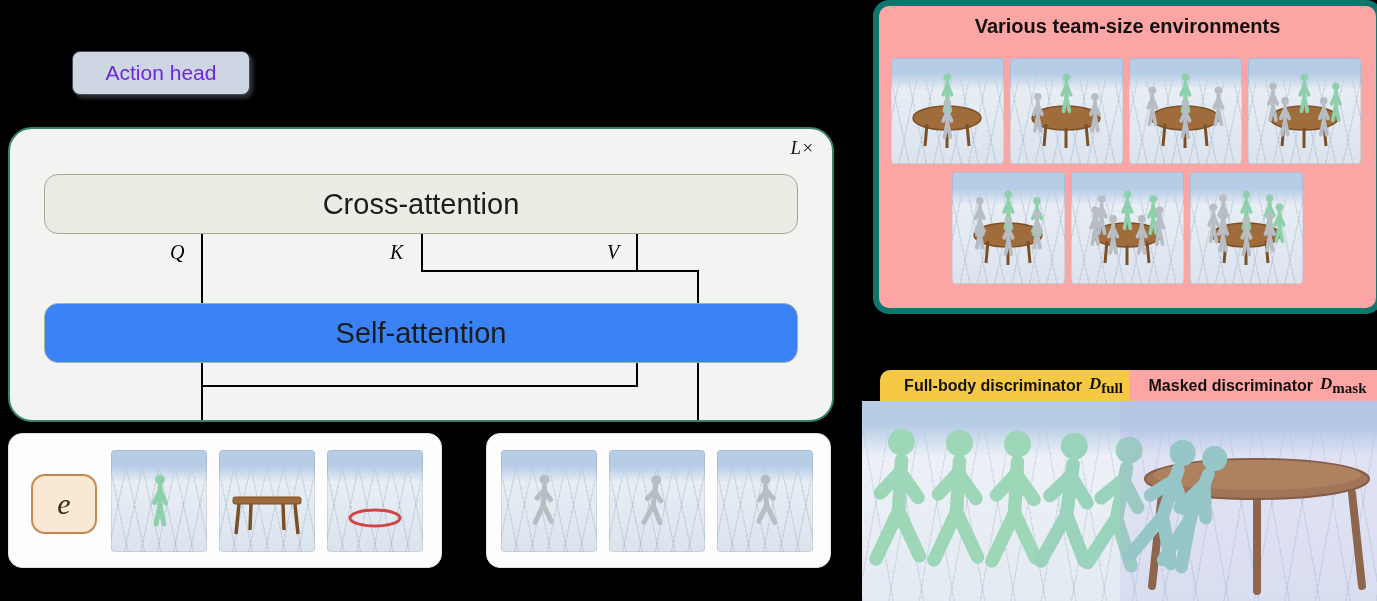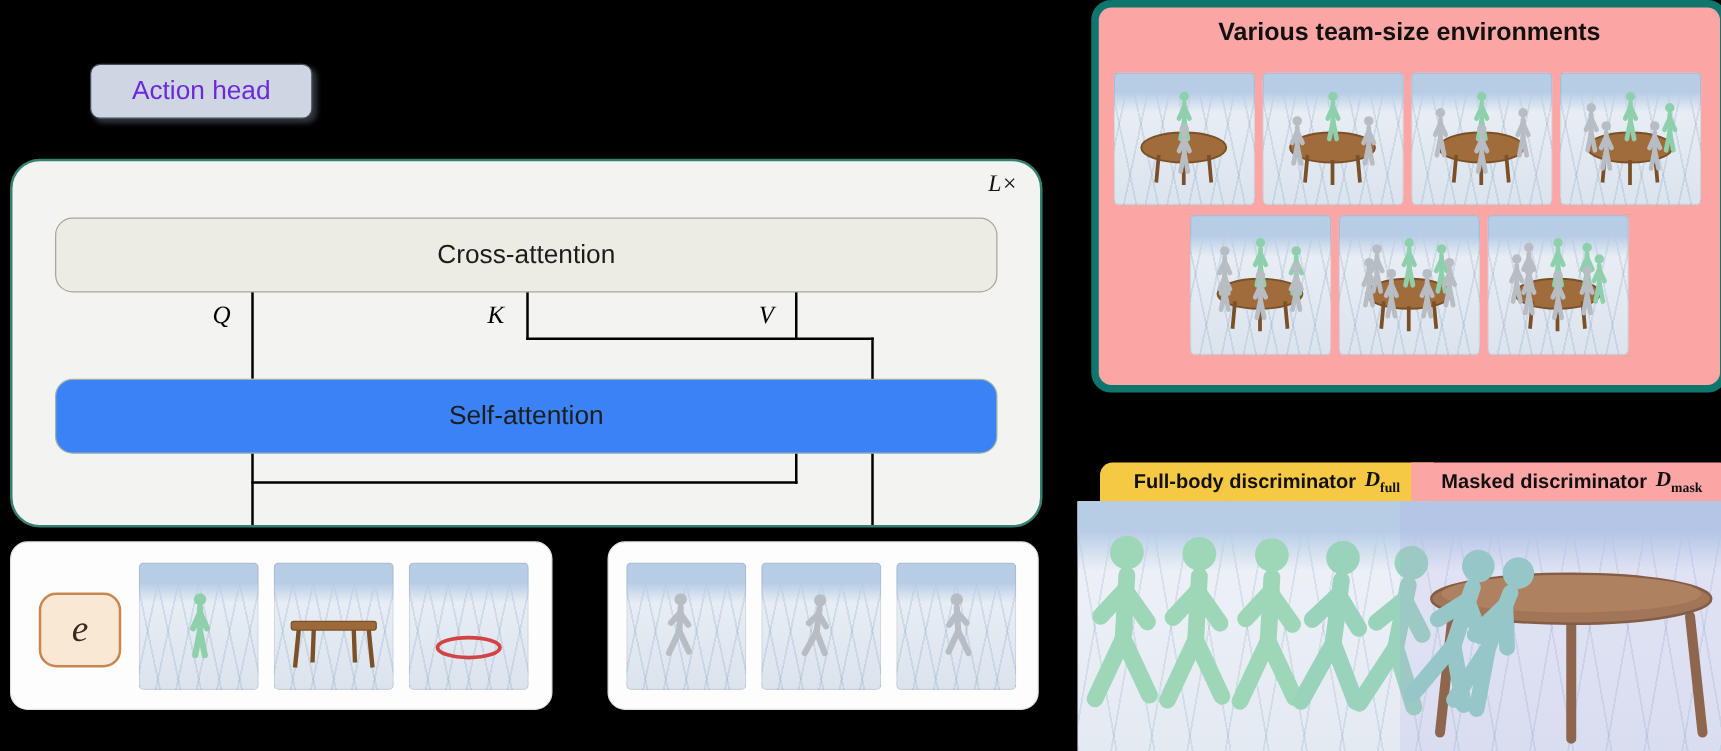--- a/index.html
+++ b/index.html
@@ -19,21 +19,21 @@
     position:absolute;left:8px;top:127px;width:822px;height:291px;
     background:#f3f4f2;border:2px solid #37806f;border-radius:24px;
   }
   .repeat-label{
     position:absolute;right:18px;top:8px;
     font-family:"Liberation Serif",serif;font-style:italic;font-size:19px;color:#111;
   }
   .attn-bar{
     position:absolute;left:34px;width:752px;height:58px;border-radius:14px;
     display:flex;align-items:center;justify-content:center;
-    font-size:21px;color:#1a1d1b;z-index:2;
+    font-size:29px;color:#1a1d1b;z-index:2;
   }
   .cross{top:45px;background:#ecebe4;border:1.5px solid #a9a79c;}
   .self{top:174px;background:#3b82f6;border:1.5px solid #9db4a6;}
   .mathlabel{
     position:absolute;font-family:"Liberation Serif",serif;font-style:italic;
     font-size:20px;color:#000;z-index:3;
   }
   .vline{position:absolute;width:2px;background:#000;z-index:1;}
   .hline{position:absolute;height:2px;background:#000;z-index:1;}
   
@@ -79,21 +79,21 @@
   }
   .env-thumb svg{display:block;width:100%;height:100%;}
   
   .disc-header{
     position:absolute;top:370px;height:31px;display:flex;align-items:center;justify-content:center;
     font-size:16px;font-weight:600;color:#111;
   }
   .disc-full{left:880px;width:267px;background:#f6c945;border-radius:10px 0 0 0;}
   .disc-mask{left:1129px;width:257px;background:#fca5a5;border-radius:0 10px 0 0;}
   .dsym{margin-left:7px;font-family:"Liberation Serif",serif;font-style:italic;font-size:17px;font-weight:600;}
-  .dsym sub{font-style:normal;font-size:11px;font-family:"Liberation Serif",serif;}
+  .dsym sub{font-style:normal;font-size:15px;font-family:"Liberation Serif",serif;}
   .disc-scene{
     position:absolute;left:862px;top:401px;width:515px;height:200px;overflow:hidden;
     background:
       linear-gradient(to bottom,#b7cde6 0%,#b7cde6 12%,rgba(183,205,230,0) 28%),
       repeating-linear-gradient(80deg,rgba(120,150,185,.18) 0 1.5px,transparent 1.5px 30px),
       repeating-linear-gradient(-80deg,rgba(120,150,185,.18) 0 1.5px,transparent 1.5px 30px),
       linear-gradient(to bottom,#f0f3f8,#e4eaf2);
   }
   .disc-scene svg{display:block;width:100%;height:100%;}
   .hidden-defs{position:absolute;width:0;height:0;overflow:hidden;}

